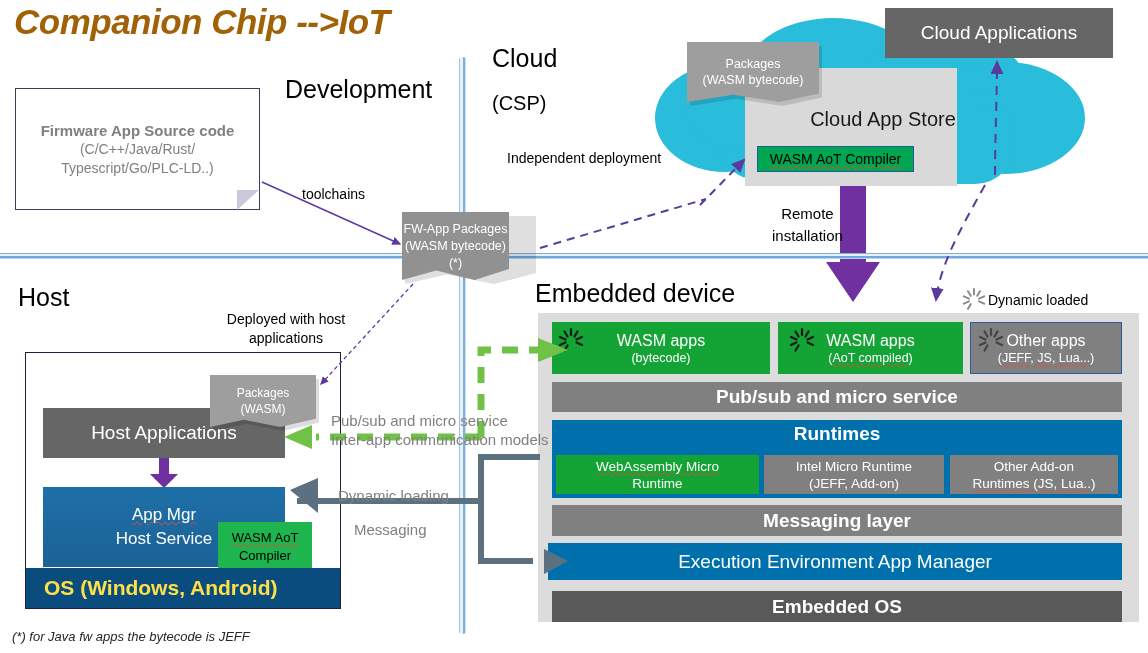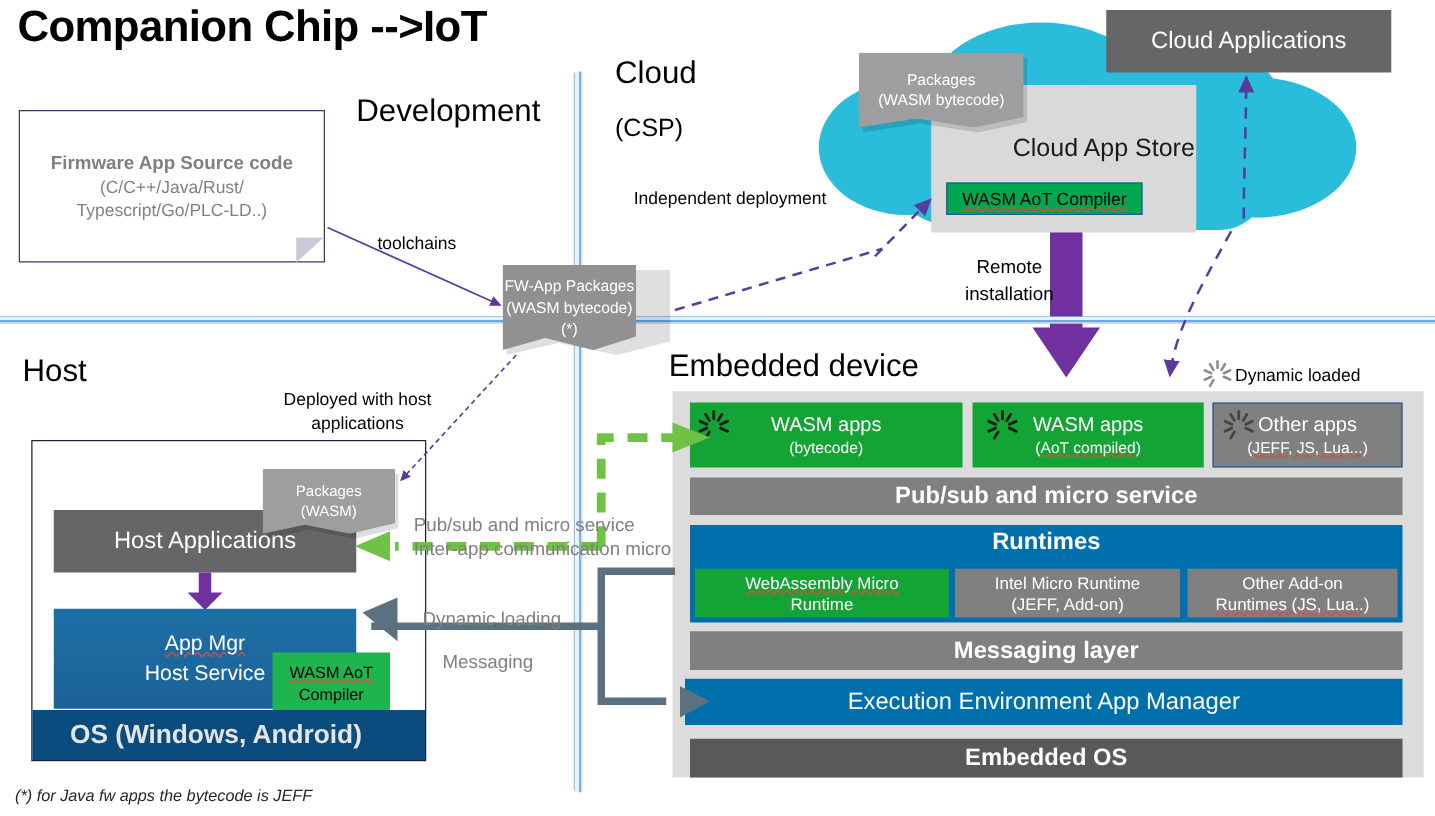--- a/index.html
+++ b/index.html
@@ -3,22 +3,22 @@
 <meta charset="utf-8">
 <style>
   html,body{margin:0;padding:0;background:#ffffff;}
   body{width:1148px;height:653px;position:relative;overflow:hidden;
        font-family:"Liberation Sans", sans-serif;}
   .abs{position:absolute;}
   .ctr{display:flex;align-items:center;justify-content:center;text-align:center;}
   .col{flex-direction:column;}
 
   
-  #title{left:14px;top:2px;font-size:35px;font-weight:bold;color:#000000;
-         letter-spacing:-0.5px;white-space:nowrap;}
+  #title{left:14px;top:2px;font-size:35px;font-weight:bold;color:#a16207;
+         letter-spacing:-0.5px;white-space:nowrap;font-style:italic;}
 
   
   .section-h{font-size:25px;color:#000;white-space:nowrap;font-weight:normal;}
   #h-dev{left:285px;top:75px;}
   #h-cloud{left:492px;top:44px;}
   #h-cloud2{left:492px;top:92px;font-size:20px;}
   #h-host{left:18px;top:283px;}
   #h-emb{left:535px;top:279px;}
 
   
@@ -65,22 +65,22 @@
         clip-path:polygon(0 0,100% 0,100% 84%,68% 100%,32% 86%,0 100%);}
   #fwpk-sh{left:405px;top:216px;width:131px;height:68px;background:#00000020;
         clip-path:polygon(0 0,100% 0,100% 84%,68% 100%,32% 86%,0 100%);}
 
   
   #host-box{left:25px;top:352px;width:316px;height:257px;border:1px solid #20203a;
             background:#fff;box-sizing:border-box;}
   #host-apps{left:43px;top:408px;width:242px;height:50px;background:#666666;
              color:#fff;font-size:19px;}
   #host-os{left:26px;top:568px;width:314px;height:40px;
-           background:#0B4C7F;color:#e5e5e5;font-size:21px;font-weight:bold;
-           justify-content:flex-start;padding-left:30px;box-sizing:border-box;}
+           background:#0B4C7F;color:#fde047;font-size:21px;font-weight:bold;
+           justify-content:flex-start;padding-left:18px;box-sizing:border-box;}
   #app-mgr{left:43px;top:487px;width:242px;height:80px;
            background:linear-gradient(to bottom,#1E6FA8,#1B6296);
            color:#fff;font-size:17px;line-height:24px;}
   #aot-host{left:218px;top:522px;width:94px;height:49px;background:#1EB44E;
             color:#000;font-size:13px;line-height:18px;}
   #pk-host{left:210px;top:375px;width:106px;height:52px;background:#9E9E9E;
            color:#fff;font-size:12px;line-height:16px;
            clip-path:polygon(0 0,100% 0,100% 84%,66% 100%,32% 86%,0 100%);}
   #pk-host-sh{left:213px;top:379px;width:106px;height:52px;background:#00000022;
            clip-path:polygon(0 0,100% 0,100% 84%,66% 100%,32% 86%,0 100%);}
@@ -362,17 +362,17 @@
   <div>Remote</div>
   <div>installation</div>
 </div>
 <div class="abs" id="l-deployed">
   <div>Deployed with host</div>
   <div>applications</div>
 </div>
 <div class="abs" id="l-dyn">Dynamic loaded</div>
 <div class="abs" id="l-pubsub2">
   <div>Pub/sub and micro service</div>
-  <div>Inter-app communication micro</div>
+  <div>Inter-app communication models</div>
 </div>
 <div class="abs" id="l-dynload">Dynamic loading</div>
 <div class="abs" id="l-messaging">Messaging</div>
 <div class="abs" id="foot">(*) for Java fw apps the bytecode is JEFF</div>
 
 </body></html>

